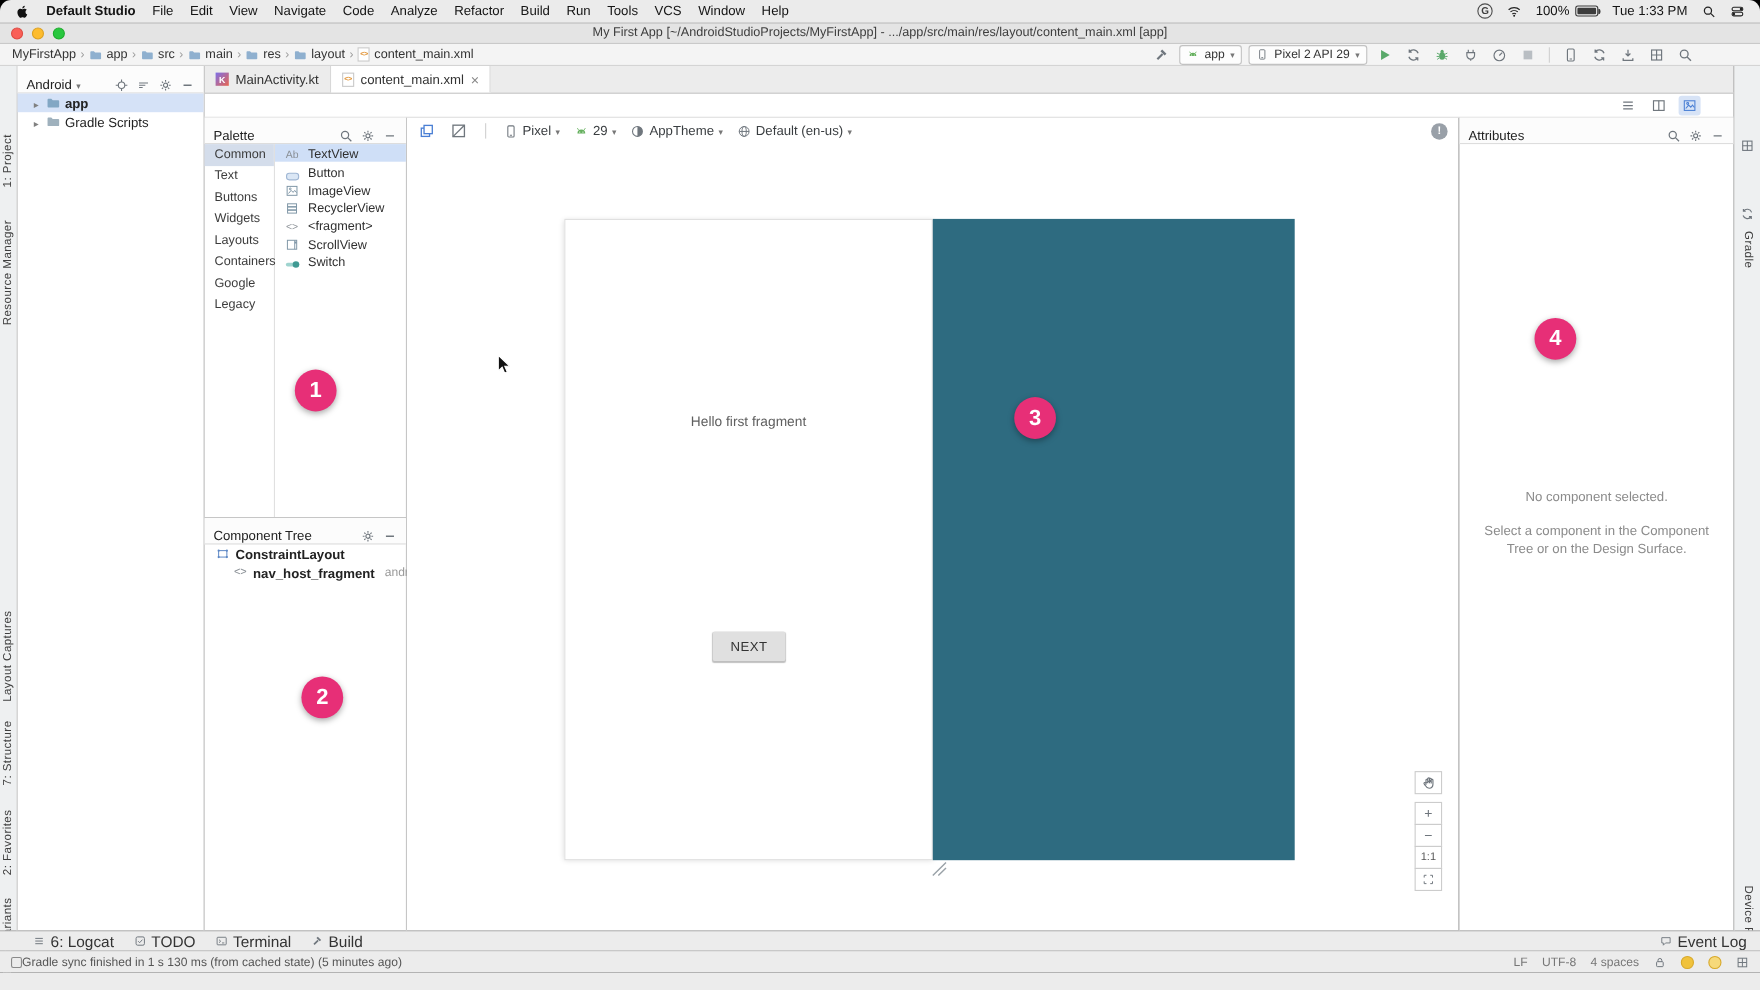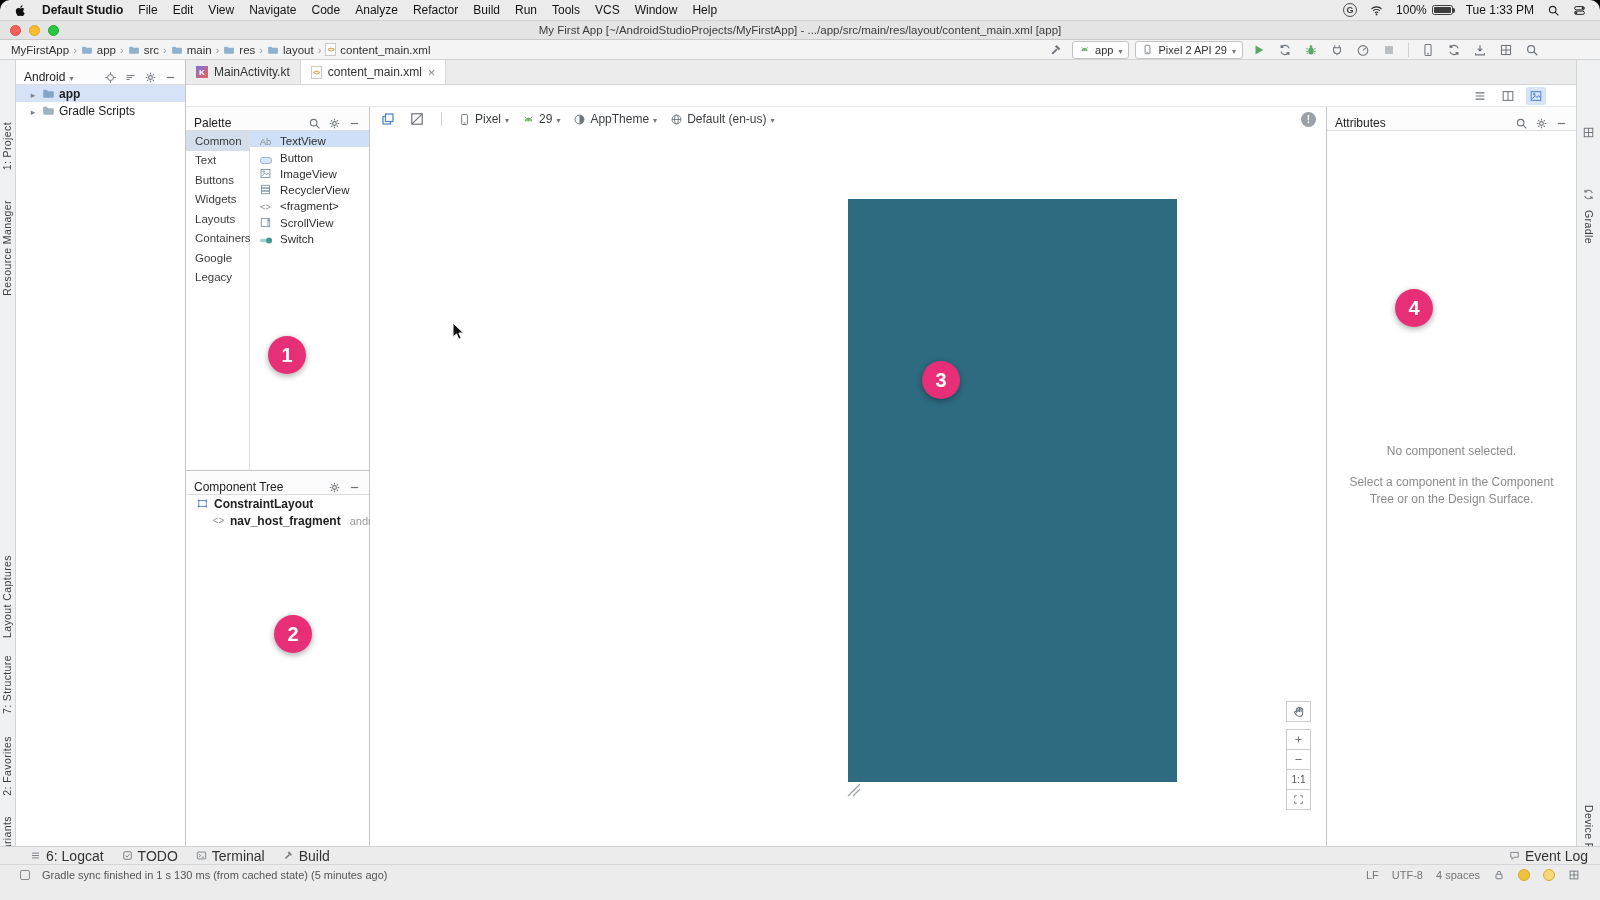--- a/index.html
+++ b/index.html
@@ -94,21 +94,21 @@
 .zbtn{width:25px;height:21px;background:#fff;border:1px solid #ccc;display:flex;align-items:center;justify-content:center;font-size:10px;color:#555}
 .zstack .zbtn + .zbtn{margin-top:-1px}
 
 #attrs{position:absolute;left:1326px;top:107px;width:250px;height:739px;background:#fff;border-left:1px solid #c6c6c6}
 .attrs-empty{position:absolute;top:336px;left:22px;right:22px;text-align:center;font-size:12px;color:#8b8b8b;line-height:1.4}
 .attrs-empty .p2{margin-top:14px}
 
 #bottombar{position:absolute;left:0;top:846px;width:1600px;height:18px;background:#ececec;border-top:1px solid #d0d0d0;display:flex;align-items:center;gap:18px;padding:4px 12px;font-size:14px;color:#333}
 .btool{display:flex;align-items:center;gap:5px}
 .evlog{margin-left:auto;display:flex;align-items:center;gap:5px}
-#statusbar{position:absolute;left:0;top:864px;width:1600px;height:20px;background:#ececec;border-top:1px solid #d6d6d6;display:flex;align-items:center;gap:12px;padding:0 20px;font-size:11px;color:#555}
+#statusbar{position:absolute;left:0;top:864px;width:1600px;height:20px;background:#ececec;border-top:1px solid #d6d6d6;display:flex;align-items:center;padding:0 10px;font-size:11px;color:#555}
 #statusfill{position:absolute;left:0;top:884px;width:1600px;height:16px;background:#ececec}
 .sbox{width:10px;height:10px;border:1.2px solid #8a8a8a;border-radius:2px;flex:none}
 .sb-right{margin-left:auto;display:flex;align-items:center;gap:13px;color:#777}
 .smiley{width:12px;height:12px;border-radius:50%;background:#f0c23c;border:1px solid #d8a92a;flex:none}
 .smiley.alt{background:#f6d97a}
 
 .badge{position:absolute;width:38px;height:38px;border-radius:50%;background:#e72f77;color:#fff;font-size:20px;font-weight:bold;display:flex;align-items:center;justify-content:center;box-shadow:0 2px 6px rgba(0,0,0,.35);z-index:60}
 #cursor{position:absolute;z-index:70}
 </style>
 </head>
@@ -716,20 +716,24 @@
     <span class="ds-group">
         <svg class="ic ic13">
           <use href="#s-globe"></use>
         </svg>
         <span>Default (en-us)</span>
         <span class="caret"></span>
       </span>
     <span class="issue">!</span>
   </div>
 
+  <div class="device-white">
+    <div class="hello">Hello first fragment</div>
+    <button class="nextbtn">NEXT</button>
+  </div>
   <div class="device-bp"></div>
 
   <svg style="position:absolute;left:474px;top:676px;width:18px;height:15px">
       <path d="M4 13L16 1M9 13l7-7" stroke="#9aa2a8" stroke-width="1.3" fill="none"></path>
     </svg>
 
   <div class="zoombar">
     <span class="zbtn">
         <svg class="ic">
           <use href="#s-hand"></use>

